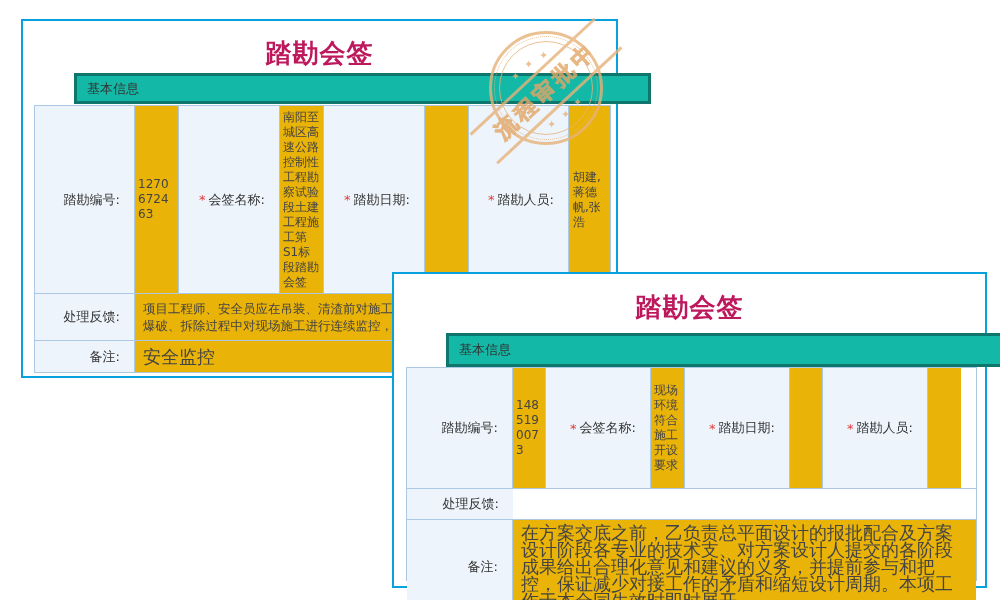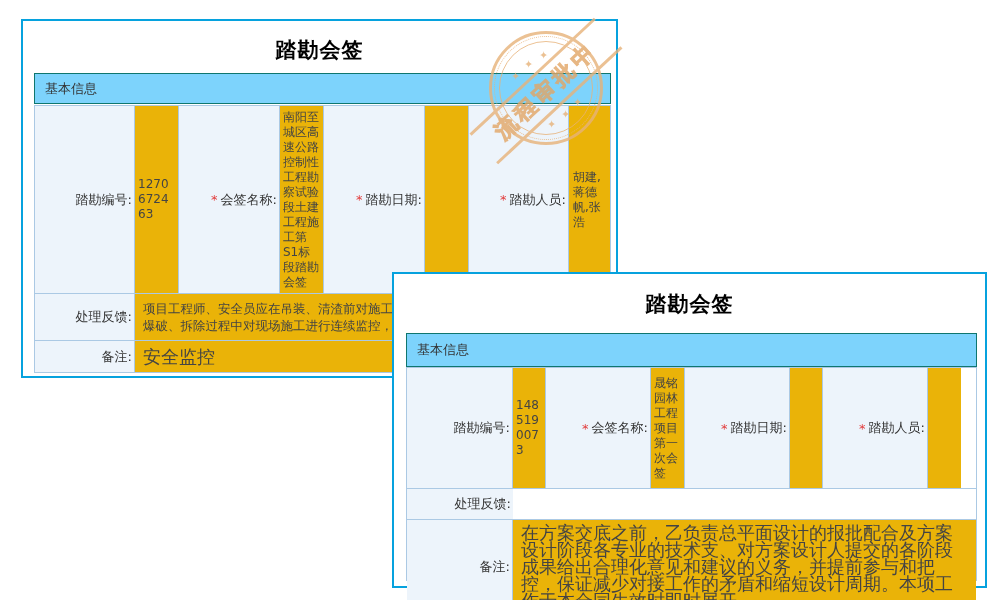--- a/index.html
+++ b/index.html
@@ -8,28 +8,28 @@
     font-family:"DejaVu Sans","Liberation Sans",sans-serif;
     color:#333;position:relative;
   }
   .panel{
     position:absolute;background:#fff;border:2px solid #06a2de;box-sizing:border-box;
   }
   .panel-1{left:21px;top:19px;width:597px;height:359px;z-index:1;}
   .panel-2{left:392px;top:272px;width:595px;height:316px;z-index:3;}
   .panel-title{
     position:absolute;left:0;right:0;text-align:center;
-    font-size:21px;font-weight:bold;color:#000000;letter-spacing:1px;
+    font-size:26px;font-weight:bold;color:#be185d;letter-spacing:1px;
   }
   .panel-1 .panel-title{top:15px;}
   .panel-2 .panel-title{top:16px;}
   .section-bar{
     position:absolute;box-sizing:border-box;
-    background:#7dd3fc;border:1px solid #0f766e;
-    font-size:13px;color:#333;display:flex;align-items:center;padding-left:10px;
+    background:#14b8a6;border:3px solid #0f766e;
+    font-size:13px;color:#333;display:flex;align-items:center;padding-left:10px;margin-left:40px;
   }
   .panel-1 .section-bar{left:11px;top:52px;width:577px;height:31px;}
   .panel-2 .section-bar{left:12px;top:59px;width:571px;height:34px;}
   .tbl{
     position:absolute;box-sizing:border-box;border:1px solid #abc9e4;background:#fff;
   }
   .panel-1 .tbl{left:11px;top:84px;width:577px;}
   .panel-2 .tbl{left:12px;top:93px;width:571px;}
   .trow{display:grid;box-sizing:border-box;}
   .trow + .trow{border-top:1px solid #abc9e4;}
@@ -39,21 +39,21 @@
   .panel-1 .row-remark{grid-template-columns:100px 1fr;height:32px;}
   .panel-2 .row-feedback{grid-template-columns:106px 1fr;height:31px;}
   .panel-2 .row-remark{grid-template-columns:106px 1fr;height:61px;}
   .cell{
     box-sizing:border-box;border-right:1px solid #abc9e4;
     display:flex;align-items:center;font-size:13px;color:#333;min-width:0;
   }
   .trow .cell:last-child{border-right:none;}
   .cell.lbl{
     background:#edf4fb;justify-content:flex-end;text-align:right;
-    padding-right:2px;padding-left:4px;
+    padding-right:14px;padding-left:4px;
   }
   .cell.val{background:#eab308;padding:2px 3px;font-size:12px;line-height:15px;color:#444;}
   .cell.val.num{word-break:break-all;padding:2px 2px 2px 3px;}
   .cell.val.wrap{overflow-wrap:break-word;}
   .panel-1 .cell.val.person{padding:2px 4px;}
   .cell.val.long{font-size:12.5px;line-height:17px;padding:4px 6px 4px 8px;display:flex;flex-direction:column;justify-content:center;align-items:flex-start;}
   .cell.val.long .line{white-space:nowrap;overflow:hidden;}
   .cell.val.longwrap{font-size:18px;line-height:17px;padding:4px 6px 4px 8px;align-items:center;}
   .req{color:#e23c3c;margin-right:3px;font-size:13px;}
   
@@ -151,21 +151,21 @@
   <div class="tbl">
     <div class="trow row-fields">
       <div class="cell lbl">
         <span>踏勘编号:</span>
       </div>
       <div class="cell val num">1485190073</div>
       <div class="cell lbl">
         <span class="req">*</span>
         <span>会签名称:</span>
       </div>
-      <div class="cell val wrap">晟铭园林工程项目第一次会签</div>
+      <div class="cell val wrap">现场环境符合施工开设要求</div>
       <div class="cell lbl">
         <span class="req">*</span>
         <span>踏勘日期:</span>
       </div>
       <div class="cell val"></div>
       <div class="cell lbl">
         <span class="req">*</span>
         <span>踏勘人员:</span>
       </div>
       <div class="cell val"></div>

